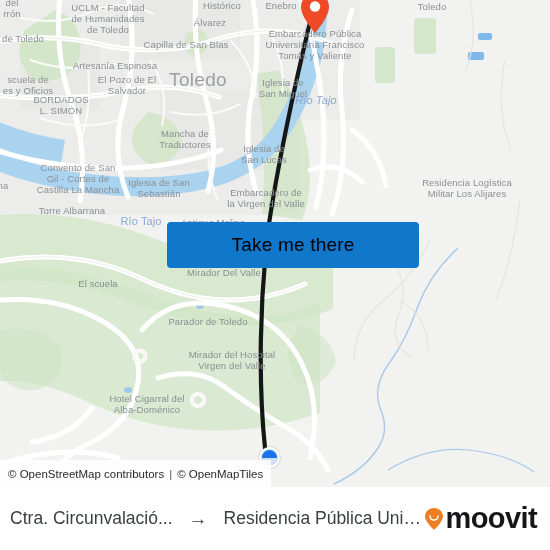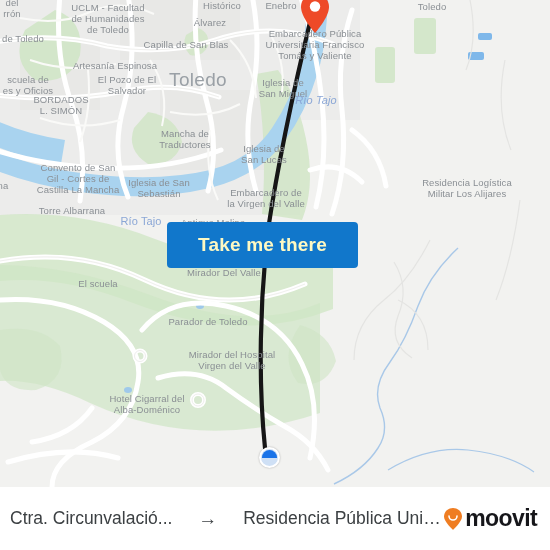--- a/index.html
+++ b/index.html
@@ -34,51 +34,51 @@
     border-radius:50%; background:#cfe0f5; border:2px solid #fff;
     box-shadow:0 0 2px rgba(0,0,0,.3);
   }
   #origin-dot::after {
     content:""; position:absolute; left:1px; top:1px; width:15px; height:8px;
     border-radius:8px 8px 0 0; background:#1a73e8;
   }
 
   
   #take-me-there {
-    position:absolute; left:167px; top:222px; width:191px; height:46px;
-    background:#1177cb; color:#fef9c3; border:none; border-radius:4px;
+    position:absolute; left:167px; top:222px; width:252px; height:46px;
+    background:#1177cb; color:#000000; border:none; border-radius:4px;
     font-size:19px; font-family:"Liberation Sans", sans-serif;
-    letter-spacing:.2px; cursor:pointer;font-weight:bold;
+    letter-spacing:.2px; cursor:pointer;
   }
 
   
   #attribution {
     position:absolute; left:0; top:460px; height:27px; padding:0 8px;
     display:flex; align-items:center;
     font-size:11.5px; color:#2b2b2b; background:rgba(255,255,255,.85);
     white-space:nowrap;
   }
   #attribution .sep { margin:0 5px; color:#555; }
 
   
   #footer {
     position:absolute; left:0; top:487px; width:550px; height:63px;
     background:#fff; display:flex; align-items:center; padding:0 10px;
   }
   #route-summary {
-    flex:1; display:flex; align-items:center; justify-content:space-between;
-    gap:0; min-width:0; overflow:hidden;
+    flex:1; display:flex; align-items:center; justify-content:flex-end;
+    gap:16px; min-width:0; overflow:hidden;
   }
   .route-stop {
     font-size:17.5px; color:#3c4043; white-space:nowrap;
     overflow:hidden; text-overflow:ellipsis; max-width:200px;
   }
   #route-arrow { font-size:19px; color:#3c4043; flex:0 0 auto; }
   #moovit-logo { display:flex; align-items:center; gap:2px; flex:0 0 auto; padding-right:3px; }
-  #moovit-wordmark { font-size:23px; font-weight:bold; color:#16161a; letter-spacing:-.6px; }
+  #moovit-wordmark { font-size:29px; font-weight:bold; color:#16161a; letter-spacing:-.6px; }
 </style>
 </head>
 <body>
 
 <div id="app">
 
   <div id="map">
 
     <svg class="mapsvg" viewBox="0 0 550 487">
 
@@ -227,20 +227,25 @@
 
     <svg id="dest-pin" viewBox="0 0 30 42">
       <path d="M15 1 C7.3 1 1 7.3 1 15 c0 10.5 14 26 14 26 s14 -15.5 14 -26 C29 7.3 22.7 1 15 1 z" fill="#ee4a28"></path>
       <circle cx="15" cy="14.5" r="5.2" fill="#ffffff"></circle>
     </svg>
 
     <div id="origin-dot"></div>
 
     <button id="take-me-there">Take me there</button>
 
+    <div id="attribution">
+      <span>© OpenStreetMap contributors</span>
+      <span class="sep">|</span>
+      <span>© OpenMapTiles</span>
+    </div>
   </div>
 
   <div id="footer">
     <div id="route-summary">
       <span class="route-stop">Ctra. Circunvalació...</span>
       <span id="route-arrow">→</span>
       <span class="route-stop">Residencia Pública Universita...</span>
     </div>
     <div id="moovit-logo">
       <svg width="20" height="24" viewBox="0 0 20 24">

